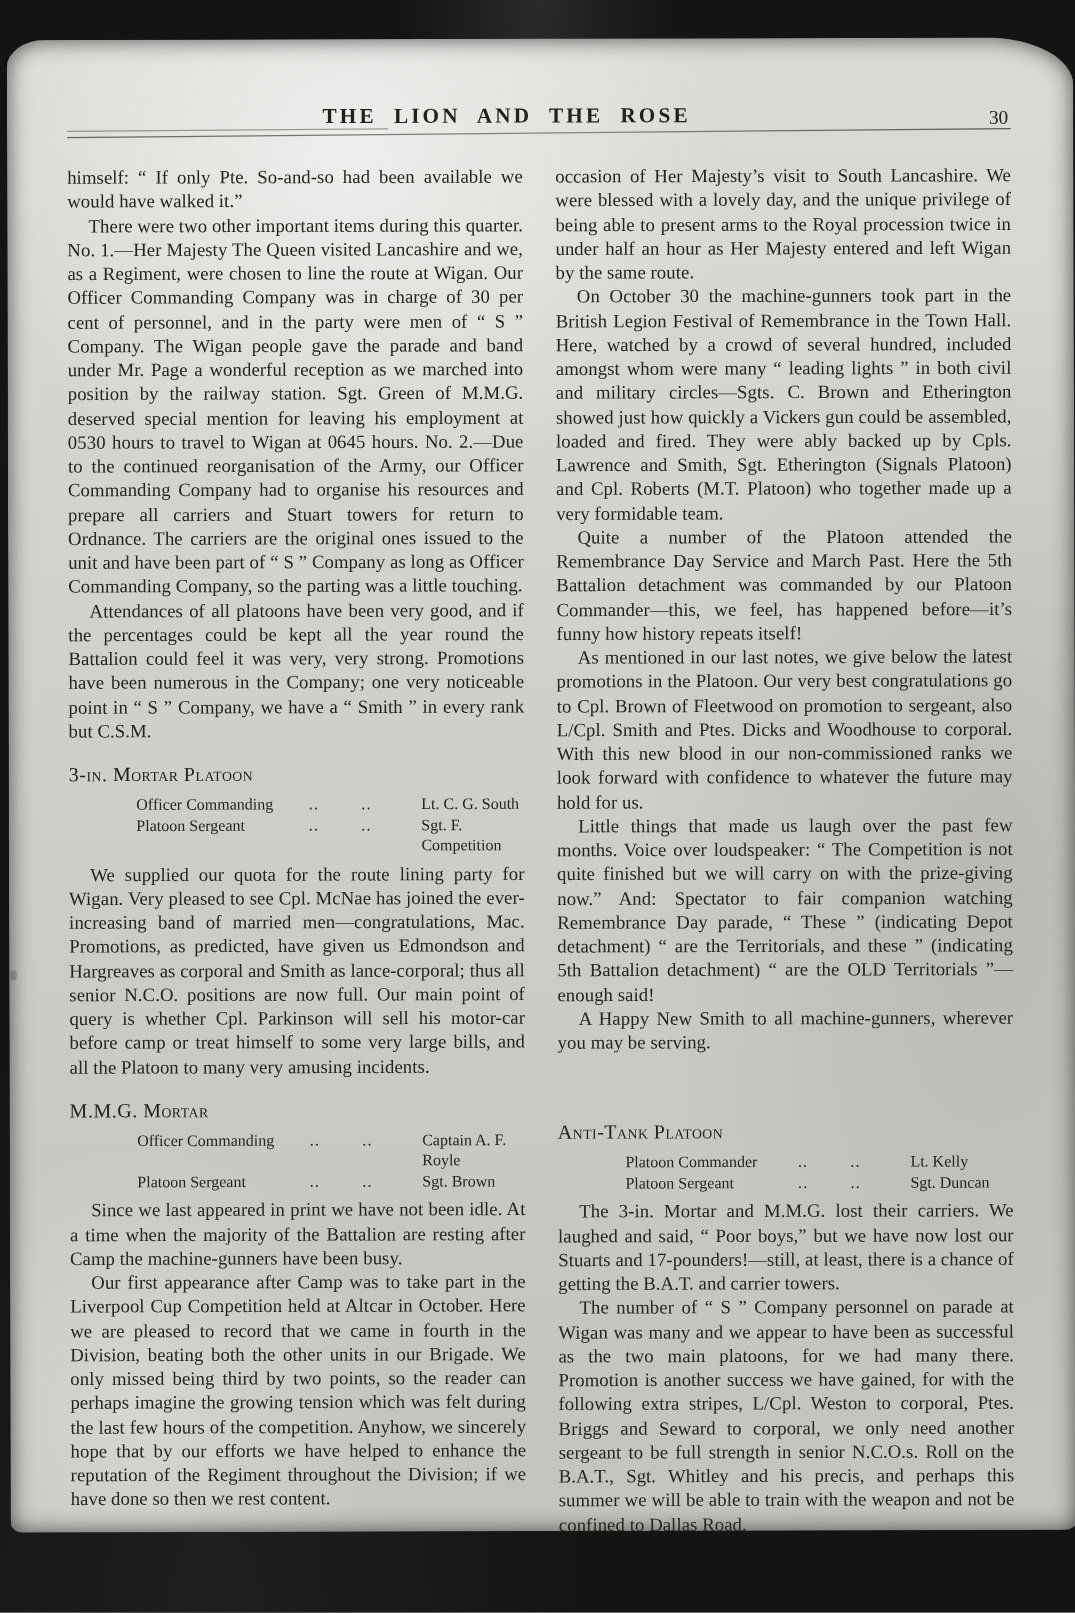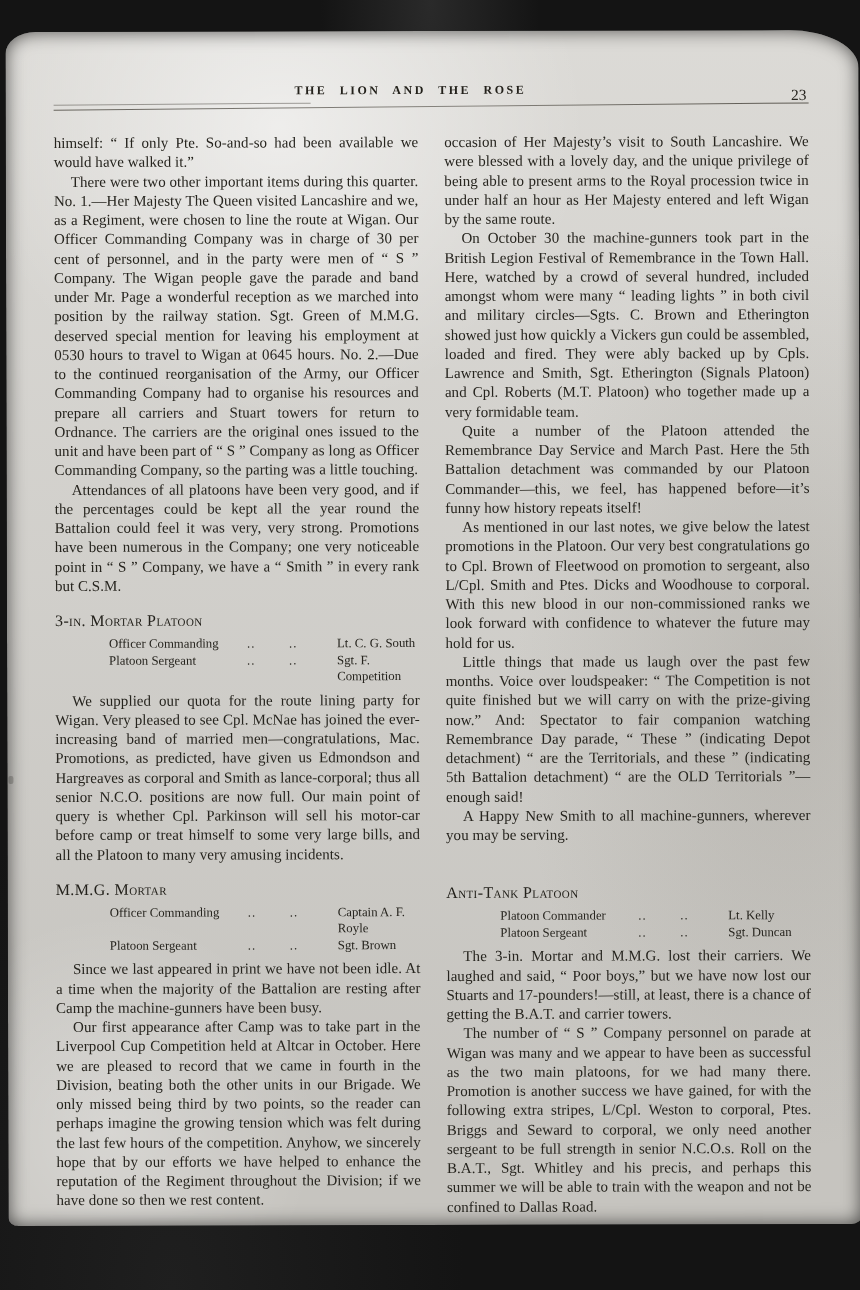--- a/index.html
+++ b/index.html
@@ -25,53 +25,53 @@
     box-shadow:0 0 18px rgba(0,0,0,0.65) inset;
   }
   .page-inner{position:absolute;left:48px;right:50px;top:52px;}
   .header{position:relative;height:36px;}
   .header-rule{position:absolute;left:0;right:0;top:23px;height:1px;
     background:linear-gradient(90deg, rgba(60,56,48,0.75), rgba(60,56,48,0.55) 55%, rgba(60,56,48,0.8));
     transform:rotate(-0.4deg);}
   .header-rule2{position:absolute;left:0;width:34%;top:20px;height:1px;background:rgba(60,56,48,0.45);transform:rotate(-0.3deg);}
   .page-title{
     position:absolute;left:50%;top:0;transform:translateX(-58%);
-    font-size:12px;font-weight:bold;letter-spacing:2.5px;word-spacing:7px;
+    font-size:17px;font-weight:bold;letter-spacing:2.5px;word-spacing:7px;
     background:transparent;padding:0 14px;white-space:nowrap;color:#23211b;
   }
   .page-number{position:absolute;right:2px;top:4px;font-size:15.5px;color:#26241e;}
   .columns{display:flex;gap:26px;margin-top:14px;}
   .col{width:382px;font-size:15px;line-height:19.25px;}
   .para{margin:0;text-align:justify;letter-spacing:0.05px;}
   .para.indent{text-indent:17px;}
   .platoon-heading{
     font-variant:small-caps;font-size:16px;line-height:20px;
     letter-spacing:0.4px;margin:15px 0 5px 0;font-weight:normal;color:#23211b;
   }
-  .platoon-heading.big-gap{margin-top:38px;}
+  .platoon-heading.big-gap{margin-top:52px;}
   .officer-block{margin:0 0 6px 0;}
   .officer-row{display:flex;font-size:12.8px;line-height:16.5px;padding-left:54px;gap:10px;}
   .officer-row .o-label{width:128px;flex:none;}
   .officer-row .o-leader{width:80px;flex:none;white-space:pre;letter-spacing:1px;}
   .officer-row .o-value{flex:auto;}
   .margin-mark{position:absolute;left:1px;top:744px;width:5px;height:8px;
     background:rgba(40,38,34,0.25);border-radius:2px;}
 </style>
 </head>
 <body>
 
 <div class="paper">
   <div class="margin-mark"></div>
   <div class="page-inner">
 
     <div class="header">
       <div class="header-rule2"></div>
       <div class="header-rule"></div>
       <span class="page-title">THE LION AND THE ROSE</span>
-      <span class="page-number">23</span>
+      <span class="page-number">30</span>
     </div>
 
     <div class="columns">
 
       <div class="col">
         <p class="para">himself: “ If only Pte. So-and-so had been available we would have walked it.”</p>
         <p class="para indent">There were two other important items during this quarter. No. 1.—Her Majesty The Queen visited Lancashire and we, as a Regiment, were chosen to line the route at Wigan. Our Officer Commanding Company was in charge of 30 per cent of personnel, and in the party were men of “ S ” Company. The Wigan people gave the parade and band under Mr. Page a wonderful reception as we marched into position by the railway station. Sgt. Green of M.M.G. deserved special mention for leaving his employment at 0530 hours to travel to Wigan at 0645 hours. No. 2.—Due to the continued reorganisation of the Army, our Officer Commanding Company had to organise his resources and prepare all carriers and Stuart towers for return to Ordnance. The carriers are the original ones issued to the unit and have been part of “ S ” Company as long as Officer Commanding Company, so the parting was a little touching.</p>
         <p class="para indent">Attendances of all platoons have been very good, and if the percentages could be kept all the year round the Battalion could feel it was very, very strong. Promotions have been numerous in the Company; one very noticeable point in “ S ” Company, we have a “ Smith ” in every rank but C.S.M.</p>
 
         <h3 class="platoon-heading">3-in. Mortar Platoon</h3>

